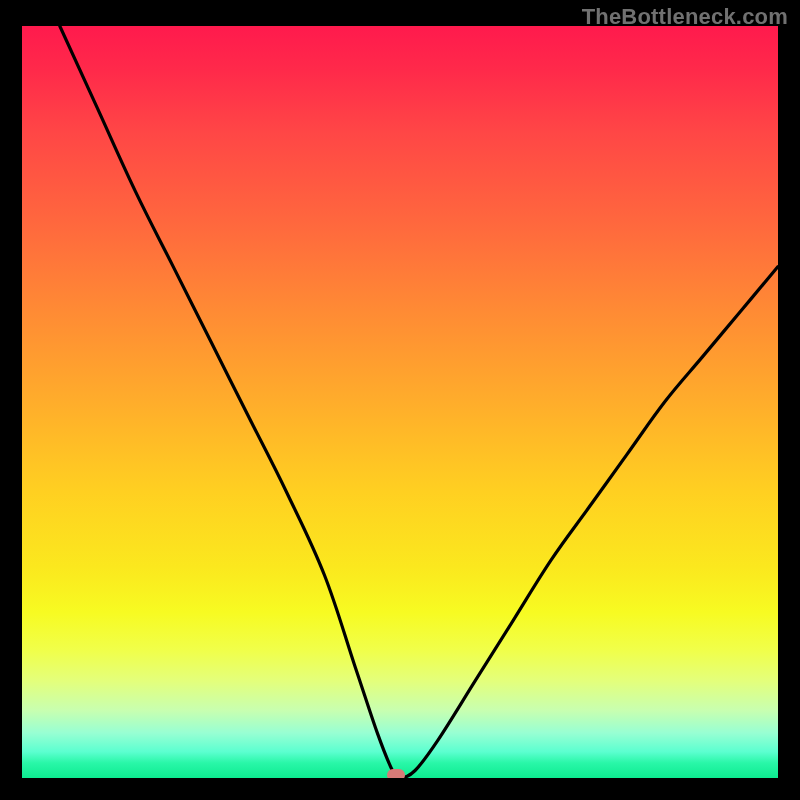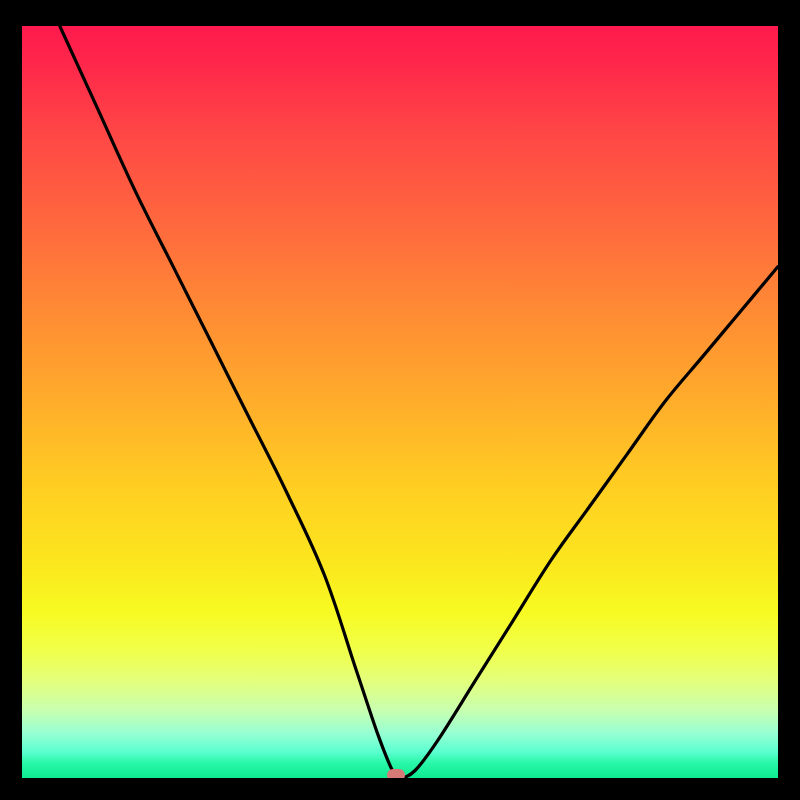--- a/index.html
+++ b/index.html
@@ -73,20 +73,21 @@
     background: #d77a77;
     border-radius: 6px;
     z-index: 3;
     transform: translate(-50%, -50%);
   }
 </style>
 </head>
 <body>
 
 <div class="frame">
+  <div class="watermark">TheBottleneck.com</div>
 
   <div class="plot-area">
     <div class="gradient"></div>
 
     <svg class="curve" viewBox="0 0 756 752" preserveAspectRatio="none">
       <path id="curve-path" fill="none" stroke="#000" stroke-width="3.2" stroke-linecap="round" stroke-linejoin="round" d="M 37.8 0.0 C 44.6 14.9, 62.0 52.9, 75.6 82.7 C 89.2 112.5, 99.8 137.0, 113.4 165.4 C 127.0 193.9, 137.6 213.6, 151.2 240.6 C 164.8 267.7, 175.4 288.8, 189.0 315.8 C 202.6 342.9, 213.2 364.0, 226.8 391.0 C 240.4 418.1, 251.0 437.8, 264.6 466.2 C 278.2 494.7, 290.2 517.8, 302.4 549.0 C 314.6 580.1, 323.1 610.8, 332.6 639.2 C 342.2 667.6, 348.5 687.9, 355.3 706.9 C 362.1 725.8, 366.4 736.4, 370.4 744.5 C 374.5 752.6, 373.9 752.0, 378.0 752.0 C 382.1 752.0, 386.3 751.2, 393.1 744.5 C 399.9 737.7, 404.9 730.6, 415.8 714.4 C 426.7 698.2, 440.0 675.9, 453.6 654.2 C 467.2 632.6, 477.8 615.7, 491.4 594.1 C 505.0 572.4, 515.6 554.2, 529.2 533.9 C 542.8 513.6, 553.4 500.2, 567.0 481.3 C 580.6 462.3, 591.2 447.6, 604.8 428.6 C 618.4 409.7, 629.0 393.6, 642.6 376.0 C 656.2 358.4, 666.8 347.1, 680.4 330.9 C 694.0 314.6, 704.6 302.0, 718.2 285.8 C 731.8 269.5, 749.2 248.8, 756.0 240.6"></path>
     </svg>
 
     <div id="marker" class="marker" style="left: 374.22px; top: 749px; background: rgb(215, 122, 119);"></div>
   </div>

